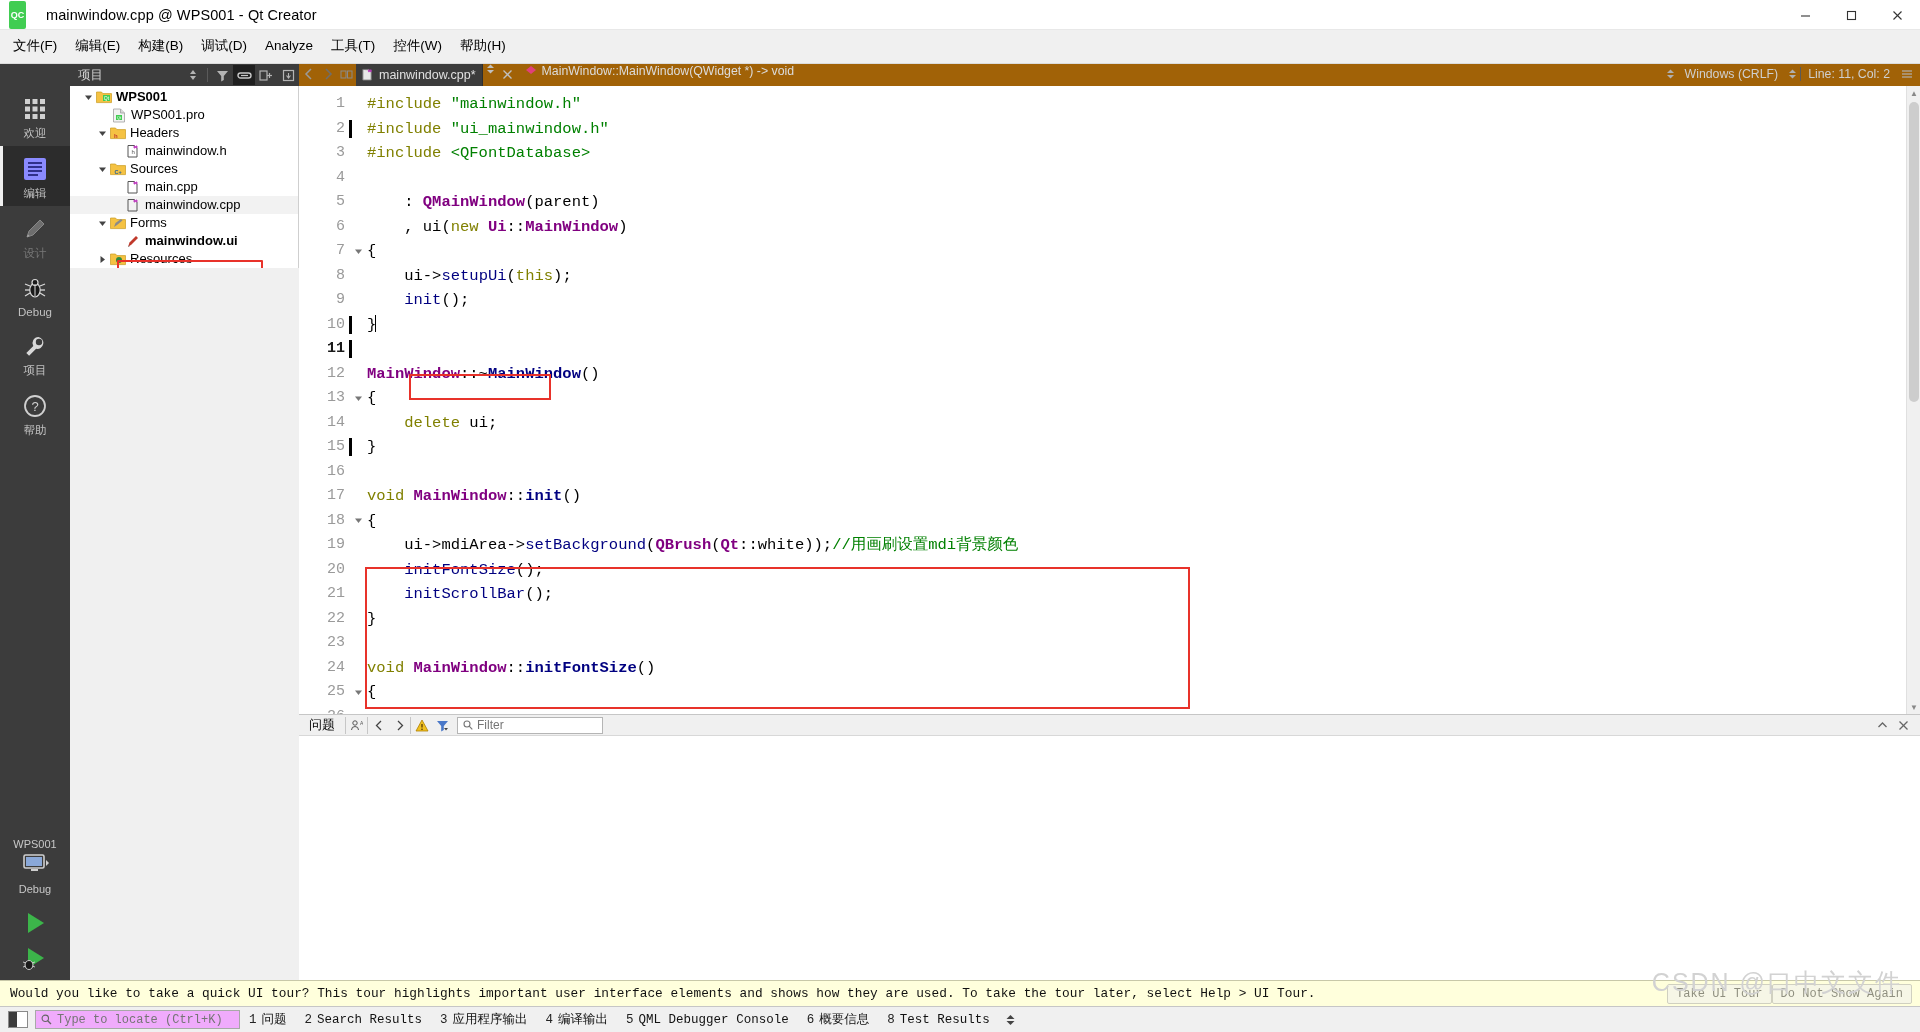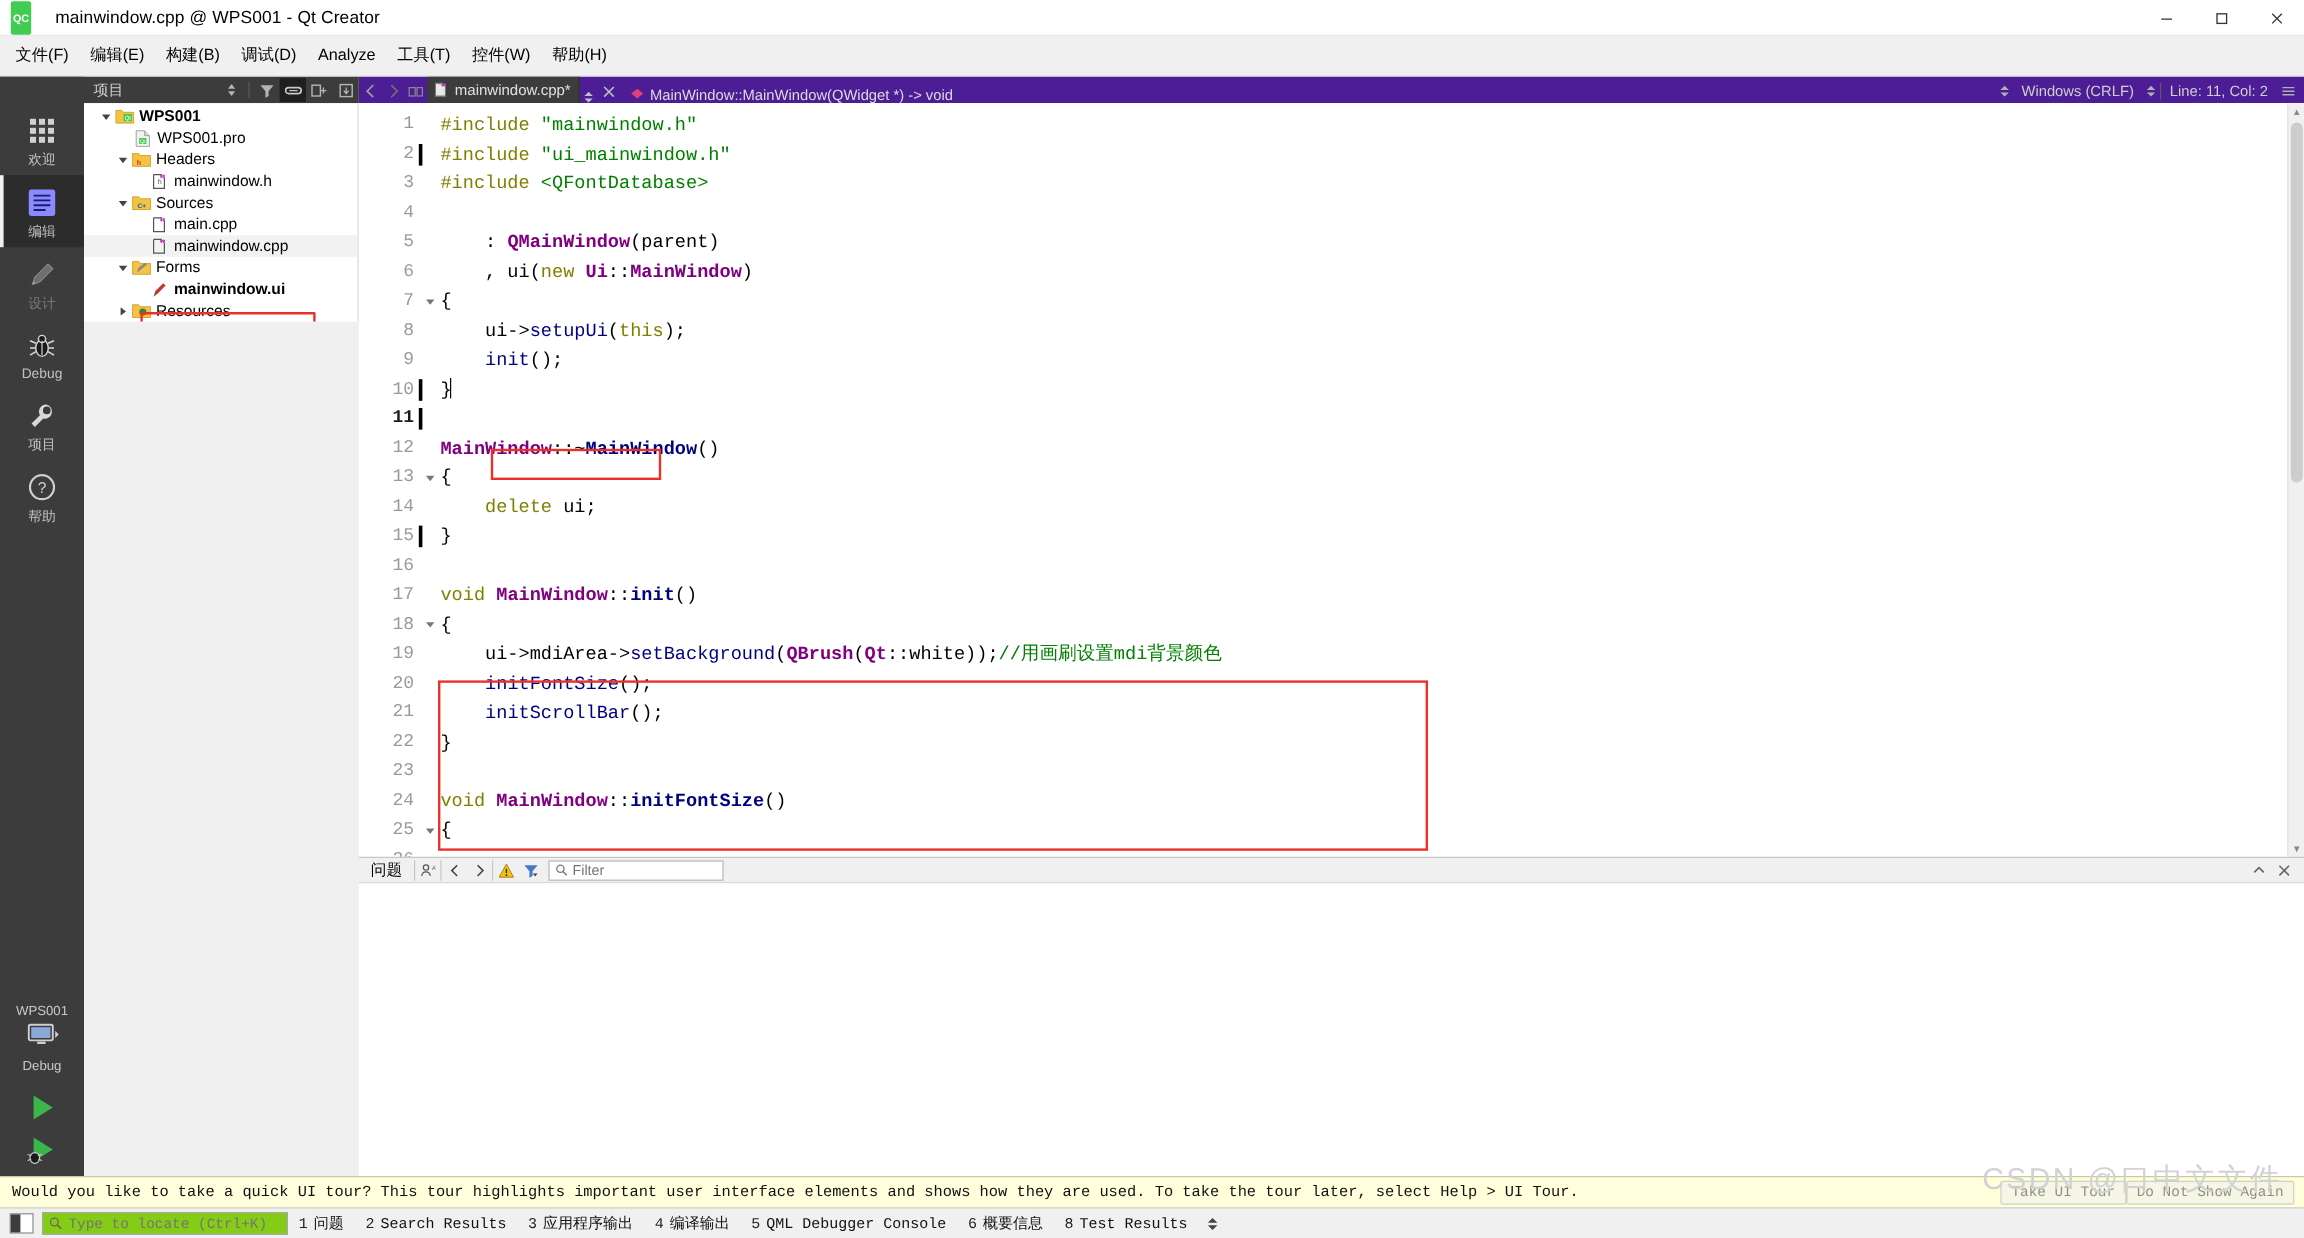--- a/index.html
+++ b/index.html
@@ -122,22 +122,22 @@
   .ticon { width: 18px; height: 18px; display:flex; align-items:center; justify-content:center; margin-right:3px; }
   .tlabel { line-height: 18px; }
   .tlabel.bold { font-weight: bold; }
   .hl-box {
     position: absolute; border: 2px solid #e8322a; pointer-events: none; border-radius: 1px;
   }
 
   
   .editorcol { flex: 1; display: flex; flex-direction: column; min-width: 0; }
   .editor-tabbar {
-    height: 22px; min-height: 22px; background: #4c1d95;
-    display: flex; align-items: flex-end; color: #d6d6d6; font-size: 12.5px;
+    height: 22px; min-height: 22px; background: #a16207;
+    display: flex; align-items: flex-start; color: #d6d6d6; font-size: 12.5px;
   }
   .nav-btn { width: 19px; height: 20px; display:flex;align-items:center;justify-content:center;color:#9a9a9a;}
   .etab {
     height: 22px; display: flex; align-items: center; gap: 5px;
     padding: 0 6px 0 5px; background: #3c3c3c; color: #e0e0e0; font-size: 12.5px;
     border-right: 1px solid #2e2e2e;
   }
   .tabicon { width: 13px; height: 14px; display:block; }
   .combo-arrows { display:flex; flex-direction:column; gap:1px; padding: 0 3px; color:#b0b0b0;}
   .symbolbar { display:flex; align-items:center; gap:5px; padding-left: 8px; font-size:12.3px; color:#dcdcdc;}
@@ -219,21 +219,21 @@
     height: 26px; min-height: 26px; background: #f0f0f0;
     display:flex; align-items:center; border-top: 1px solid #c6c6c6;
     font-family: "Liberation Mono", monospace; font-size: 12.5px; color: #111;
   }
   .sb-toggle {
     width: 20px; height: 17px; margin-left: 8px; margin-right: 7px;
     border: 1px solid #8a8a8a; background: #fff; display:flex; align-items:center;
   }
   .sb-toggle .knob { width: 8px; height: 15px; background: #3c3c3c; }
   .locator {
-    width: 205px; height: 19px; background: #84cc16; border: 1px solid #a8a8a8;
+    width: 205px; height: 19px; background: #f0abfc; border: 1px solid #a8a8a8;
     display:flex; align-items:center; gap:5px; padding-left: 5px;
     font-size: 12px; color: #555;
   }
   .sb-tab { padding: 0 9px; display:flex; align-items:center; gap:5px; white-space:nowrap;}
   .sb-num { color: #222; }
   .sb-arrows { padding: 0 6px; color:#444; display:flex; flex-direction:column; line-height:6px;}
 
   
   .watermark {
     position: absolute; right: 18px; bottom: 33px;

